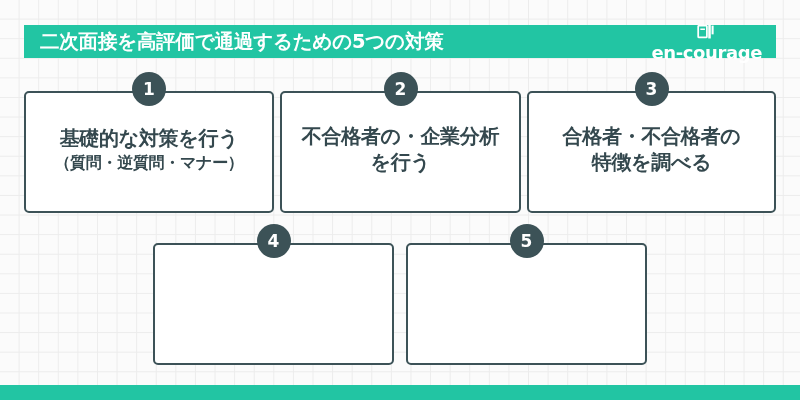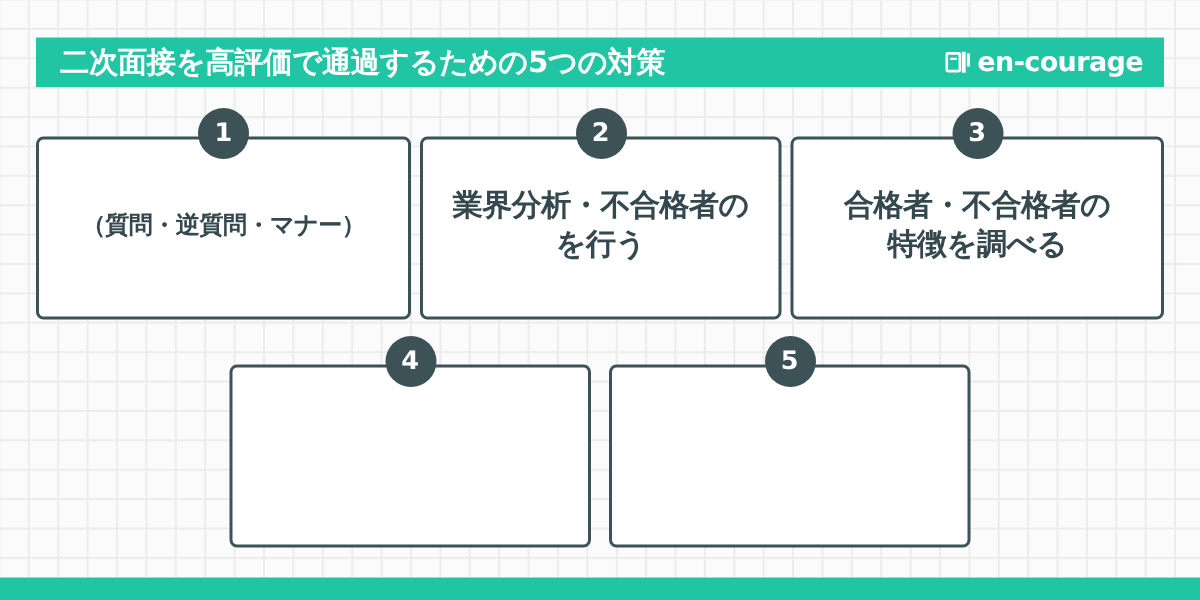--- a/index.html
+++ b/index.html
@@ -45,20 +45,21 @@
     font-size: 19.5px;
     font-weight: bold;
     letter-spacing: -0.2px;
     line-height: 1;
     white-space: nowrap;
   }
   .brand {
     display: flex;
     align-items: center;
     gap: 3px;
+    flex-direction: column;
   }
   .brand-icon {
     display: block;
     width: 19px;
     height: 19px;
     flex: none;
   }
   .brand-name {
     color: #ffffff;
     font-size: 18px;
@@ -149,26 +150,27 @@
         <rect x="14.2" y="3.2" width="3.2" height="17.6" fill="#ffffff"></rect>
         <rect x="18.4" y="4.6" width="2.6" height="11" fill="#ffffff"></rect>
         <rect x="4.2" y="8.2" width="5.8" height="1.9" fill="#ffffff"></rect>
       </svg>
       <div class="brand-name">en-courage</div>
     </div>
   </div>
 
   <div class="card" id="card-1">
     <div class="badge">1</div>
+    <div class="card-title">基礎的な対策を行う</div>
     <div class="card-sub">（質問・逆質問・マナー）</div>
   </div>
 
   <div class="card" id="card-2">
     <div class="badge">2</div>
-    <div class="card-title">業界分析・不合格者の
+    <div class="card-title">不合格者の・企業分析
 を行う</div>
   </div>
 
   <div class="card" id="card-3">
     <div class="badge">3</div>
     <div class="card-title">合格者・不合格者の
 特徴を調べる</div>
   </div>
 
   <div class="card" id="card-4">

